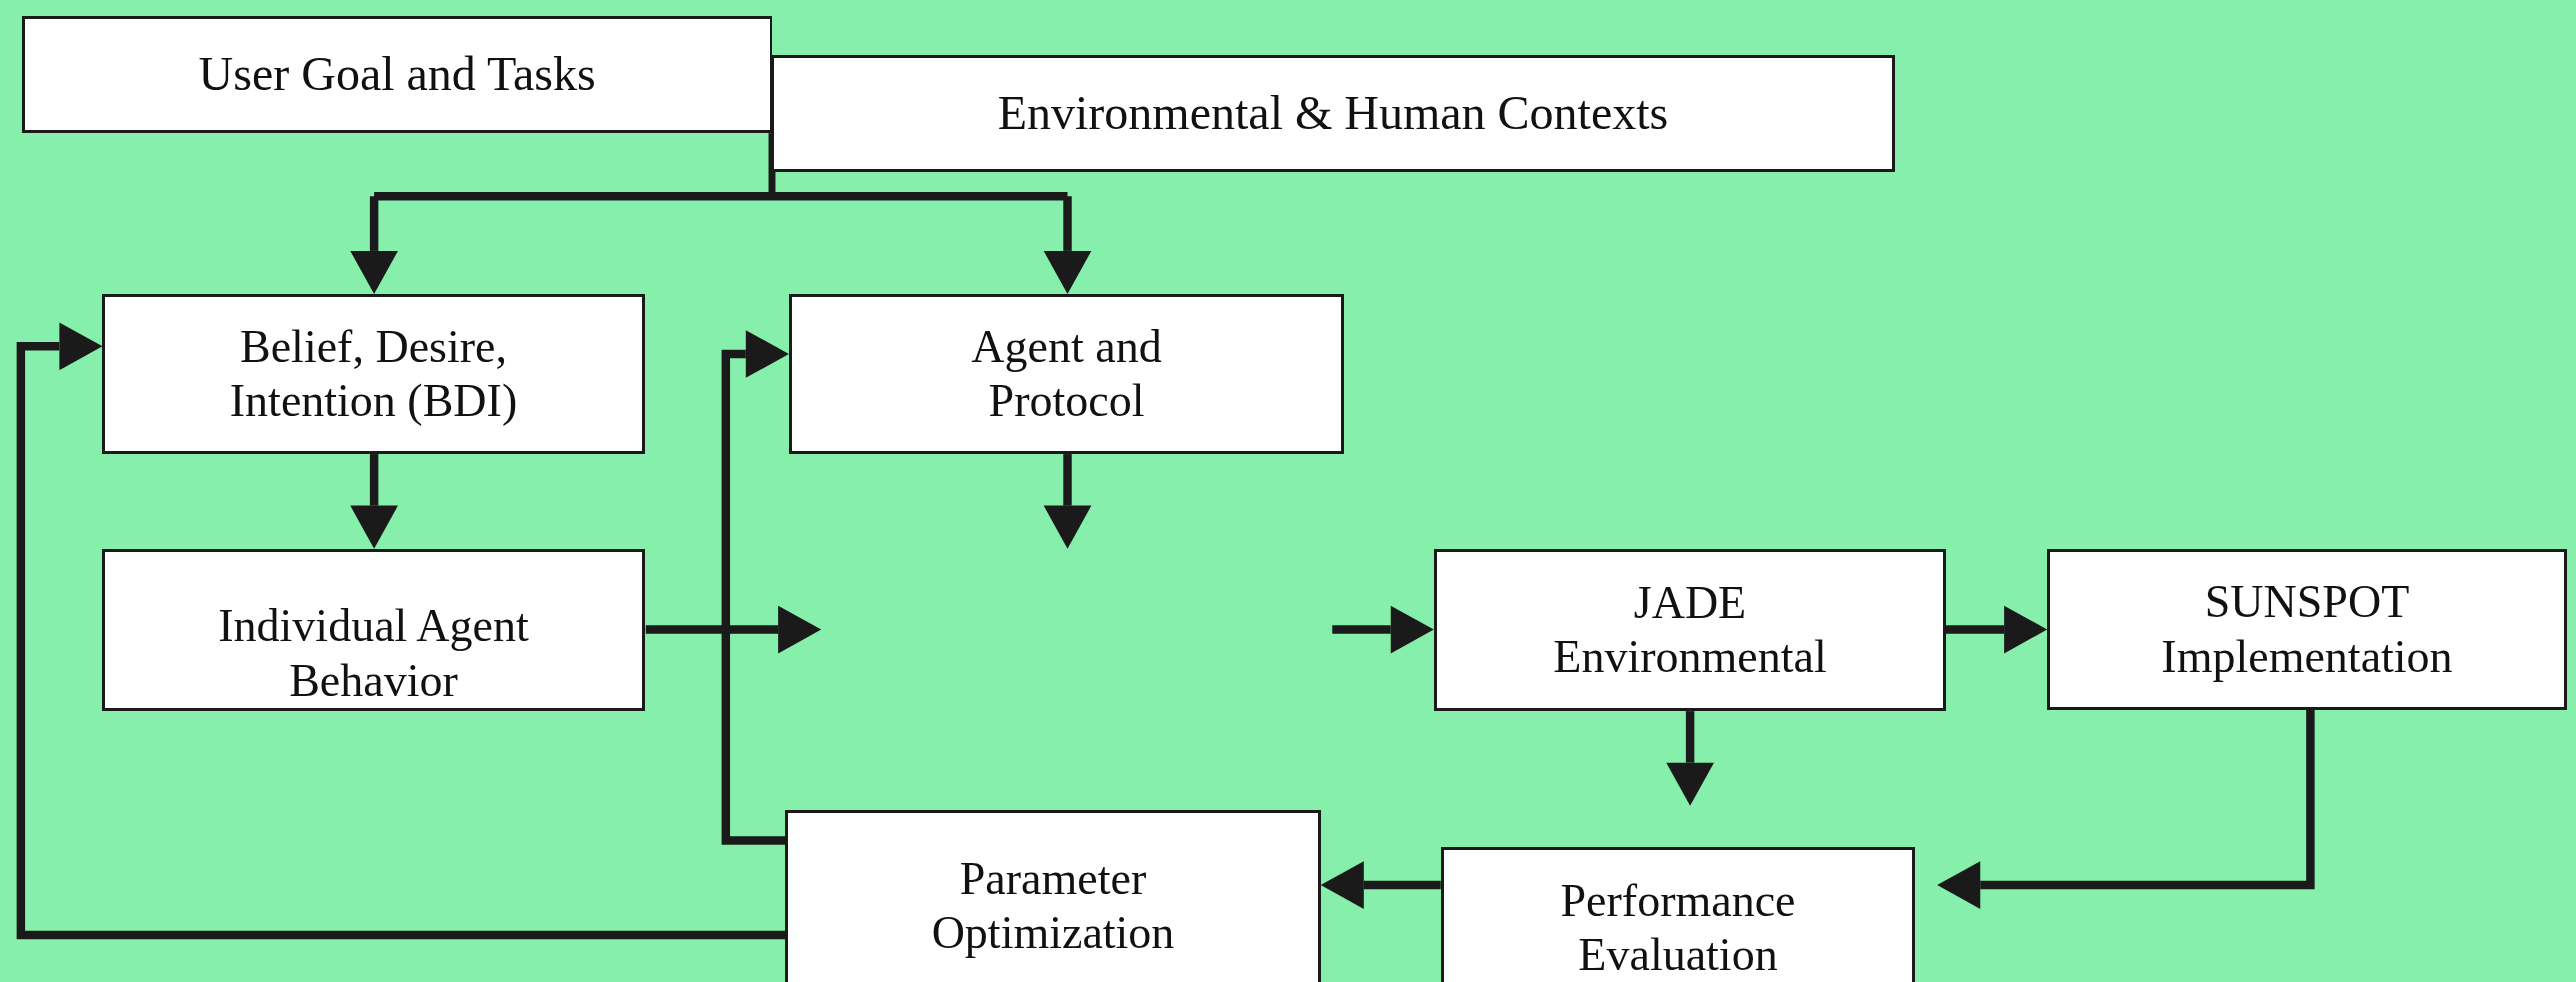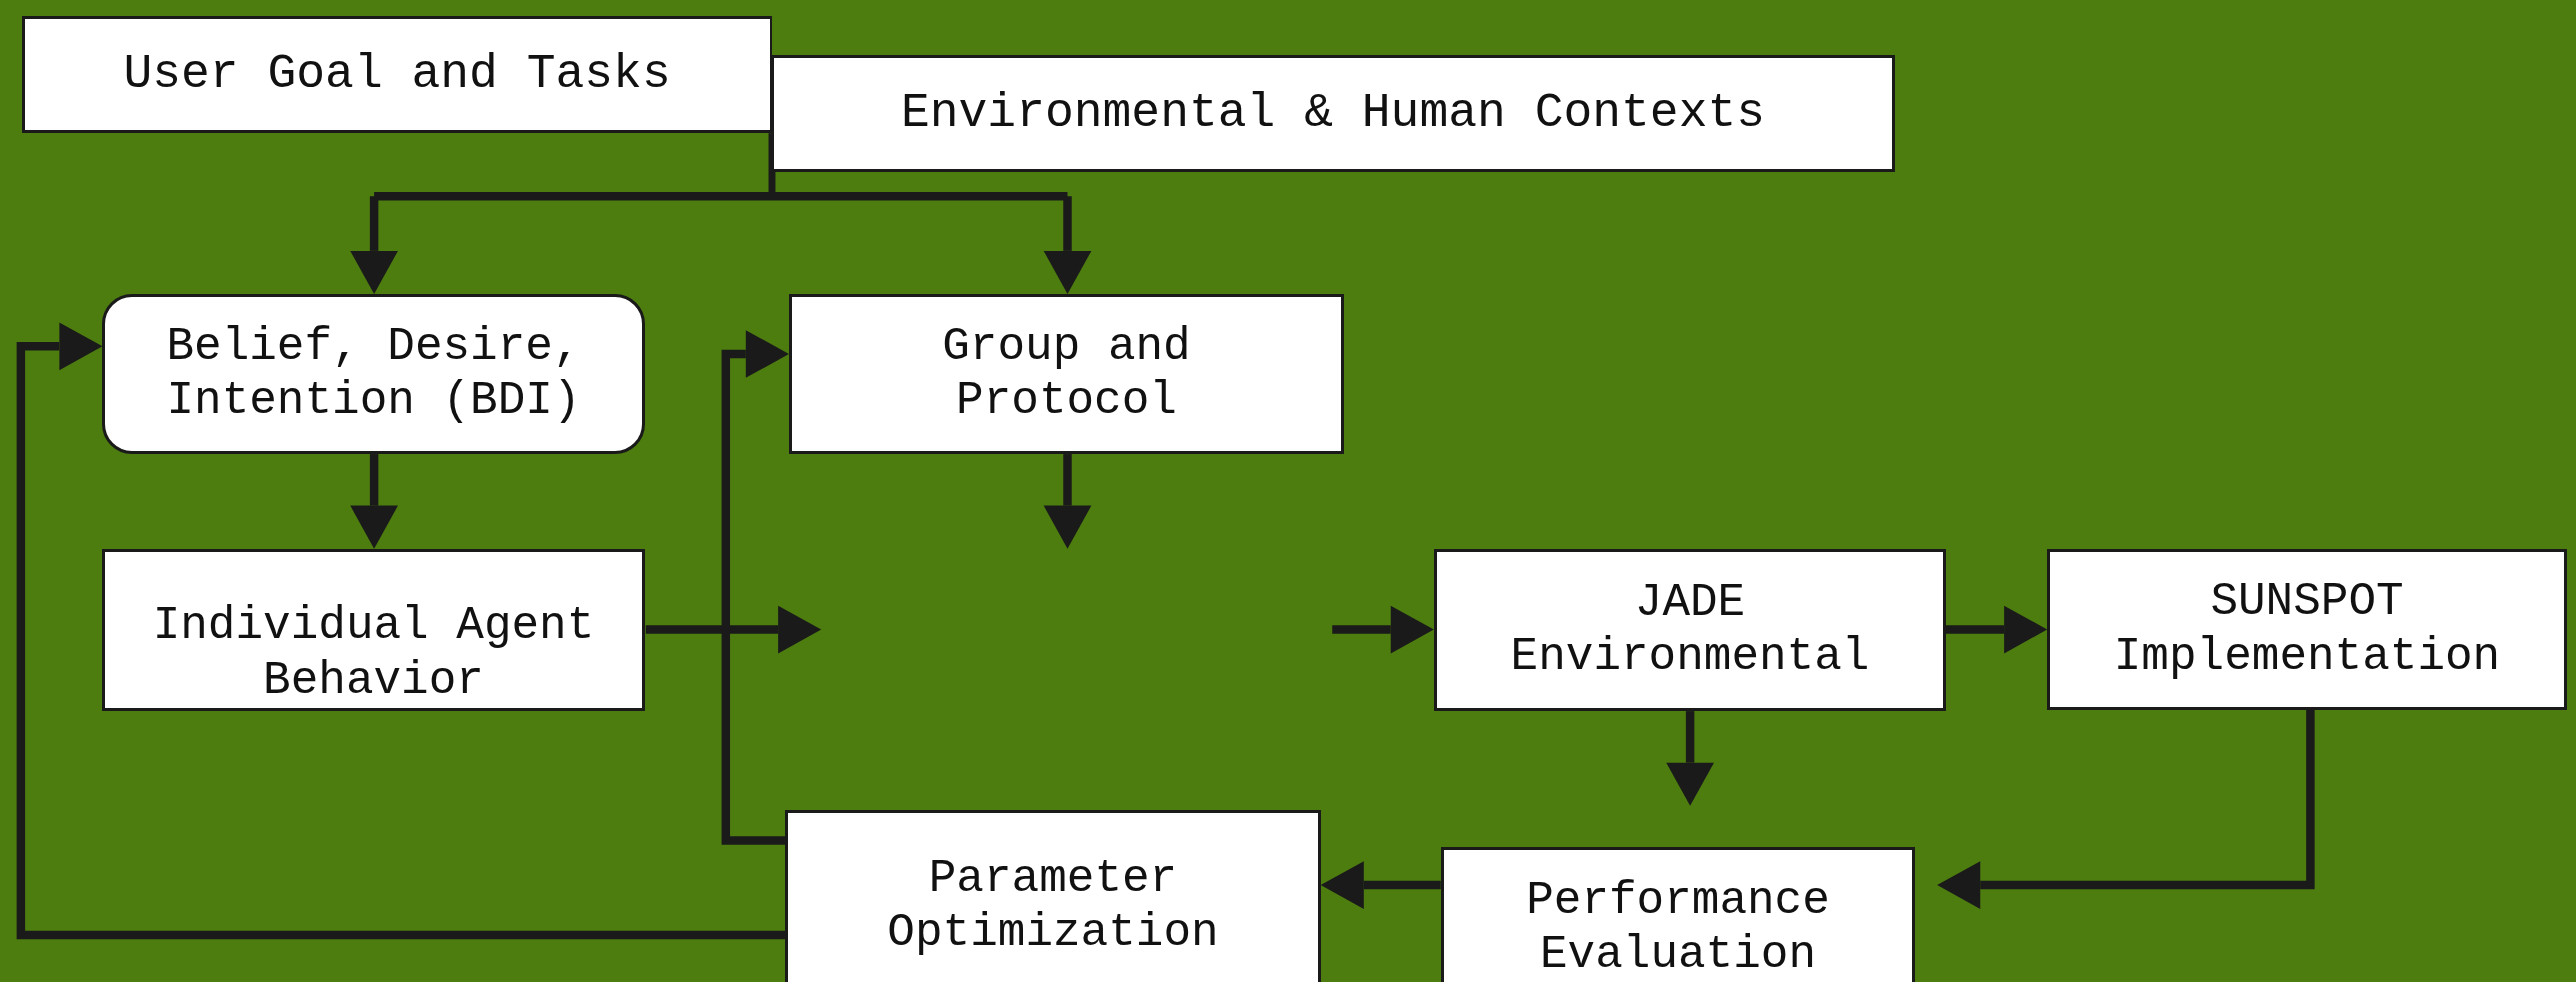--- a/index.html
+++ b/index.html
@@ -5,22 +5,22 @@
 <style>
   html, body {
     margin: 0;
     padding: 0;
     background: #ffffff;
   }
   #stage {
     position: relative;
     width: 2576px;
     height: 982px;
-    background: #4d7c0f;
-    font-family: Liberation Mono, monospace;
+    background: #86efac;
+    font-family: Liberation Serif, serif;
     overflow: hidden;
   }
   #wires {
     position: absolute;
     left: 0;
     top: 0;
     width: 2576px;
     height: 982px;
     pointer-events: none;
   }
@@ -45,21 +45,21 @@
   }
   .banner {
     font-size: 48px;
   }
   .proc {
     font-size: 46px;
   }
   .banner-l { left: 21.6px;  top: 16px;  width: 750px;  height: 117px; border-right-width: 2.3px; }
   .banner-r { left: 772px; top: 16px;  width: 1123px; height: 117px; border-left-width: 2.3px; margin-top: 39px; }
 
-  .n-bdi   { left: 102px;  top: 294px;  width: 543px; height: 160px; border-radius: 30px; }
+  .n-bdi   { left: 102px;  top: 294px;  width: 543px; height: 160px; }
   .n-pol   { left: 789px; top: 294px;  width: 555px; height: 160px; }
   .n-iab   { left: 102px;  top: 549px;  width: 543px; height: 162px; align-items: flex-end; }
   .n-mag   { left: 821px; top: 549px;  width: 511px; height: 162px; }
   .n-jade  { left: 1434px; top: 549px;  width: 512px; height: 162px; }
   .n-sun   { left: 2047px; top: 549px;  width: 520px; height: 161px; }
   .n-par   { left: 785px; top: 810px; width: 536px; height: 192px; }
   .n-perf  { left: 1441px; top: 806px; width: 474px; height: 162px; margin-top: 41px; }
 </style>
 </head>
 <body>
@@ -129,21 +129,21 @@
   <div class="node banner banner-r">
     <span class="lbl">Environmental &amp; Human Contexts</span>
   </div>
 
   <div class="node proc n-bdi">
     <span class="lbl">Belief, Desire,
 Intention (BDI)</span>
   </div>
 
   <div class="node proc n-pol">
-    <span class="lbl">Group and
+    <span class="lbl">Agent and
 Protocol</span>
   </div>
 
   <div class="node proc n-iab">
     <span class="lbl">Individual Agent
 Behavior</span>
   </div>
 
 
   <div class="node proc n-jade">

